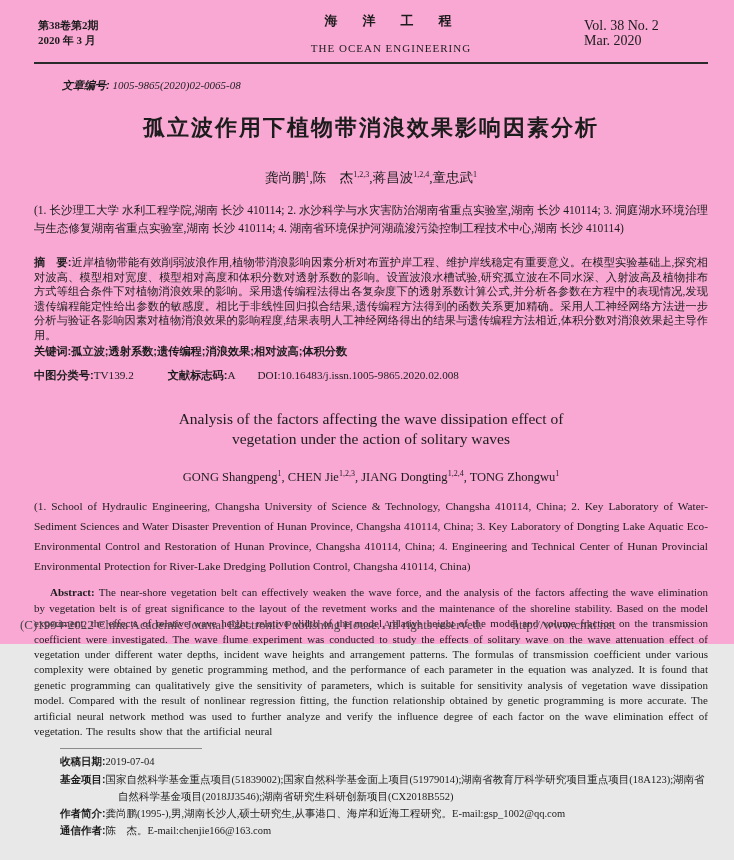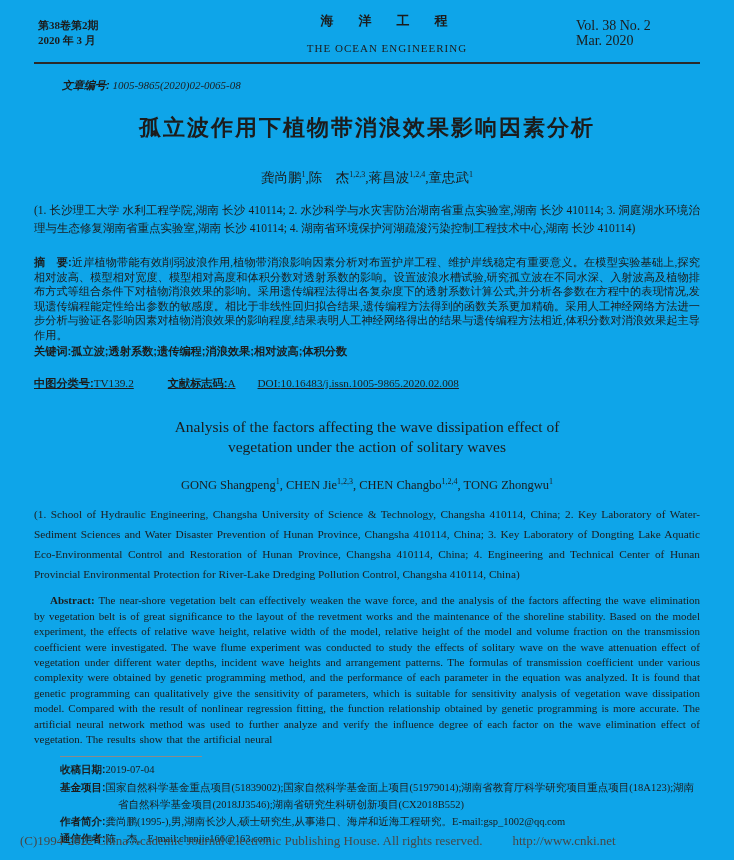--- a/index.html
+++ b/index.html
@@ -1,45 +1,45 @@
 <!DOCTYPE html>
 <html><head>
 <meta charset="utf-8">
 <style>
   * { margin:0; padding:0; box-sizing:border-box; }
   html,body { width:734px; height:860px; overflow:hidden; }
   body { background:#e8e8e8; }
   .page {
     position:relative;
-    width:734px; height:860px;
-    background:#0ea5e9;
+    width:734px; height:644px;
+    background:#f9a8d4;
     color:#1c1c1c;
     font-family:"Liberation Serif", serif;
-    padding:12px 34px 0 34px;
+    padding:12px 26px 0 34px;
   }
   
   .jheader { display:flex; align-items:center; padding:0 4px; }
   .jheader .left { width:160px; font-size:11px; line-height:15px; font-weight:bold; }
   .jheader .center { flex:1; text-align:center; }
   .jheader .right { width:120px; font-size:14px; line-height:15px; }
   .journal-cn { font-size:13px; font-weight:bold; letter-spacing:6px; }
   .journal-en { font-size:11px; letter-spacing:1px; margin-top:12px; }
   .header-rule { border:none; border-top:2px solid #2a2a2a; margin-top:8px; }
   
   .article-no { margin:14px 0 0 28px; font-size:11px;font-style:italic; }
   .article-no .lbl { font-weight:bold; font-family:"Liberation Sans", sans-serif; }
   
   .title-cn { margin-top:20px; text-align:center; font-size:22px; font-weight:bold; letter-spacing:2px; font-family:"Liberation Sans", sans-serif; }
   .authors-cn { margin-top:26px; text-align:center; font-size:13.5px; }
   .authors-cn sup, .authors-en sup { font-size:8px; vertical-align:super; }
   .affil-cn { margin-top:15px; font-size:11.5px; line-height:17.5px; text-align:justify; }
   .abstract-cn { margin-top:18px; font-size:11.2px; line-height:14.6px; text-align:justify; }
   .abstract-cn .lbl, .kw .lbl, .clc .lbl { font-weight:bold; font-family:"Liberation Sans", sans-serif; }
   .kw { font-size:11.2px; line-height:14.6px; font-weight:bold; font-family:"Liberation Sans", sans-serif; margin-top:1px; }
-  .clc { font-size:11.2px; line-height:15px; margin-top:18px;text-decoration:underline; }
+  .clc { font-size:11.2px; line-height:15px; margin-top:10px; }
   .clc .val { font-weight:normal; }
   .clc .gap { display:inline-block; width:34px; }
   .clc .gap2 { display:inline-block; width:22px; }
   
   .title-en { margin-top:26px; text-align:center; font-size:15.5px; line-height:20px; }
   .authors-en { margin-top:20px; text-align:center; font-size:12.5px; }
   .affil-en { margin-top:11px; font-size:11.3px; line-height:20px; text-align:justify; }
   .abstract-en { margin-top:9px; font-size:11px; line-height:15.4px; text-align:justify; word-spacing:1px; }
   .abstract-en .lbl { font-weight:bold;margin-left:16px; }
   
@@ -96,21 +96,21 @@
   <div class="clc">
     <span class="lbl">中图分类号:</span><span class="val">TV139.2</span><span class="gap"></span><span class="lbl">文献标志码:</span><span class="val">A</span><span class="gap2"></span><span class="val">DOI:</span><span class="val">10.16483/j.issn.1005-9865.2020.02.008</span>
   </div>
 
   <div class="title-en">
     <div>Analysis of the factors affecting the wave dissipation effect of</div>
     <div>vegetation under the action of solitary waves</div>
   </div>
 
   <div class="authors-en">
-    <span><span>GONG Shangpeng</span><sup>1</sup><span>, </span></span><span><span>CHEN Jie</span><sup>1,2,3</sup><span>, </span></span><span><span>CHEN Changbo</span><sup>1,2,4</sup><span>, </span></span><span><span>TONG Zhongwu</span><sup>1</sup></span>
+    <span><span>GONG Shangpeng</span><sup>1</sup><span>, </span></span><span><span>CHEN Jie</span><sup>1,2,3</sup><span>, </span></span><span><span>JIANG Dongting</span><sup>1,2,4</sup><span>, </span></span><span><span>TONG Zhongwu</span><sup>1</sup></span>
   </div>
 
   <div class="affil-en">(1. School of Hydraulic Engineering, Changsha University of Science &amp; Technology, Changsha 410114, China; 2. Key Laboratory of Water-Sediment Sciences and Water Disaster Prevention of Hunan Province, Changsha 410114, China; 3. Key Laboratory of Dongting Lake Aquatic Eco-Environmental Control and Restoration of Hunan Province, Changsha 410114, China; 4. Engineering and Technical Center of Hunan Provincial Environmental Protection for River-Lake Dredging Pollution Control, Changsha 410114, China)</div>
 
   <div class="abstract-en">
     <span class="lbl">Abstract:</span>
     <span>The near-shore vegetation belt can effectively weaken the wave force, and the analysis of the factors affecting the wave elimination by vegetation belt is of great significance to the layout of the revetment works and the maintenance of the shoreline stability. Based on the model experiment, the effects of relative wave height, relative width of the model, relative height of the model and volume fraction on the transmission coefficient were investigated. The wave flume experiment was conducted to study the effects of solitary wave on the wave attenuation effect of vegetation under different water depths, incident wave heights and arrangement patterns. The formulas of transmission coefficient under various complexity were obtained by genetic programming method, and the performance of each parameter in the equation was analyzed. It is found that genetic programming can qualitatively give the sensitivity of parameters, which is suitable for sensitivity analysis of vegetation wave dissipation model. Compared with the result of nonlinear regression fitting, the function relationship obtained by genetic programming is more accurate. The artificial neural network method was used to further analyze and verify the influence degree of each factor on the wave elimination effect of vegetation. The results show that the artificial neural</span>
   </div>
 
   <hr class="fn-sep">

